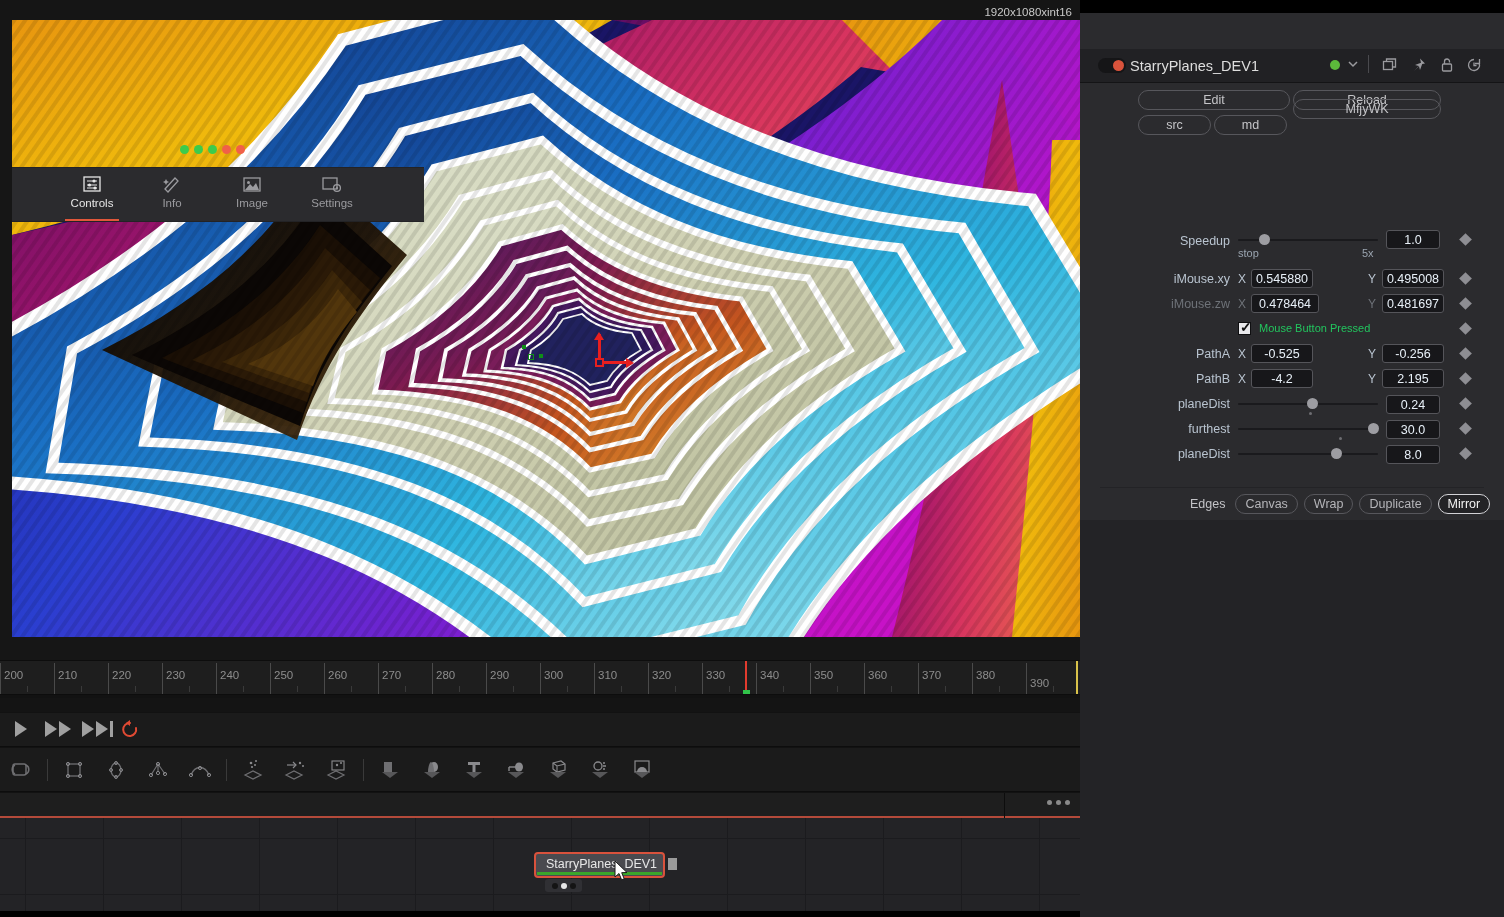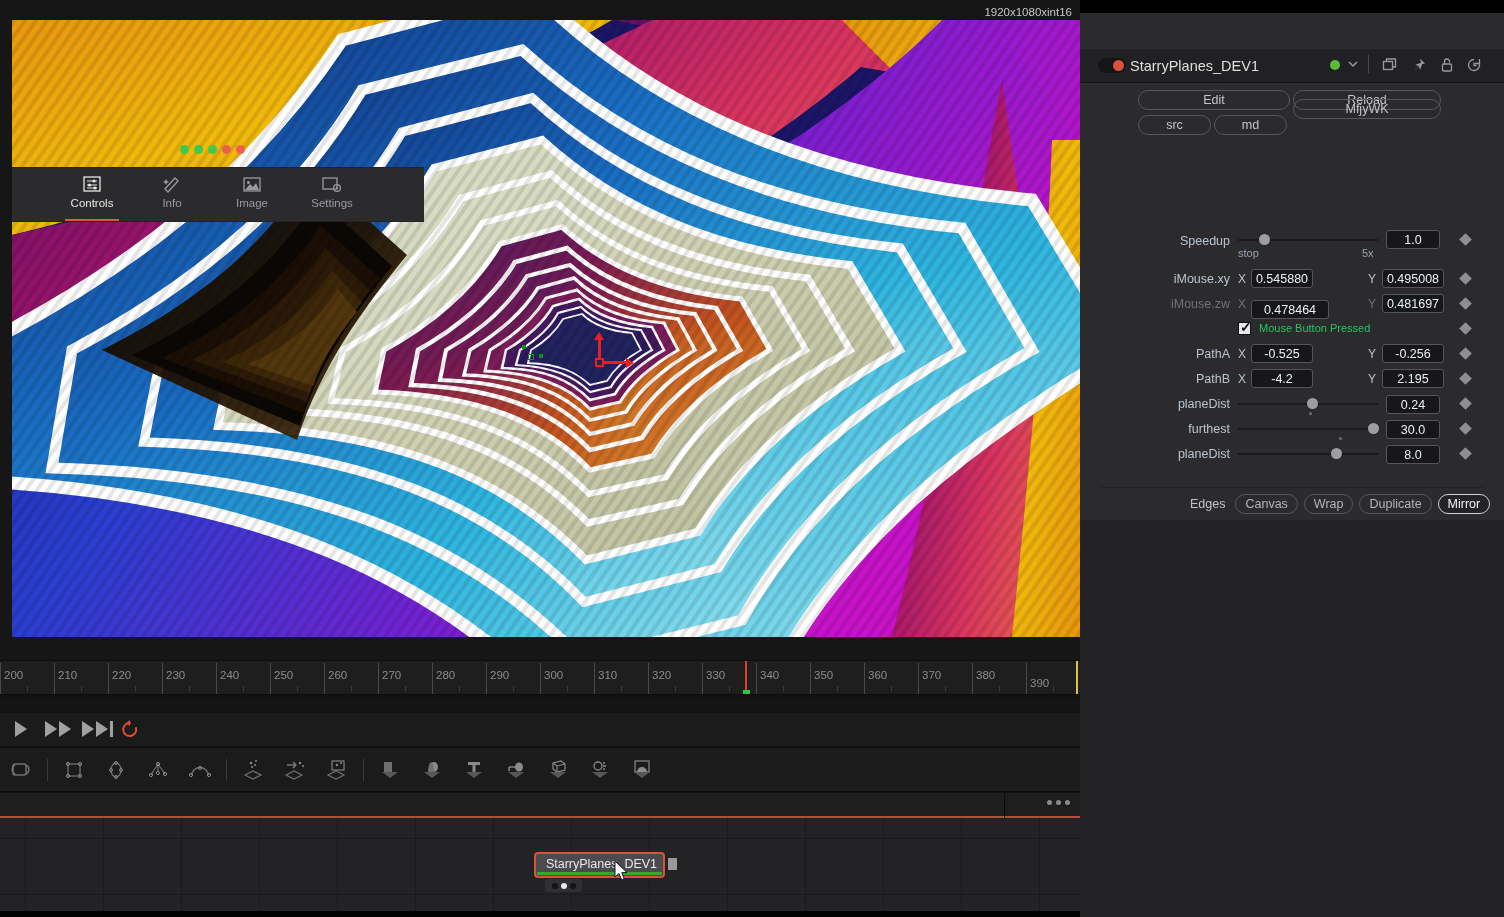--- a/index.html
+++ b/index.html
@@ -636,21 +636,21 @@
 
   <div class="rlabel" style="left:1110px;top:272px;width:120px;">iMouse.xy</div>
   <div class="xlabel" style="left:1238px;top:272px;">X</div>
   <div class="numfield" style="left:1251px;top:269px;width:62px;">0.545880</div>
   <div class="xlabel" style="left:1368px;top:272px;">Y</div>
   <div class="numfield" style="left:1382px;top:269px;width:62px;">0.495008</div>
   <div class="keydia" style="left:1461px;top:274px;"></div>
 
   <div class="rlabel dim" style="left:1110px;top:297px;width:120px;">iMouse.zw</div>
   <div class="xlabel dim" style="left:1238px;top:297px;">X</div>
-  <div class="numfield" style="left:1251px;top:300px;width:78px;">0.478464</div>
+  <div class="numfield" style="left:1251px;top:294px;width:68px;">0.478464</div>
   <div class="xlabel dim" style="left:1368px;top:297px;">Y</div>
   <div class="numfield" style="left:1382px;top:294px;width:62px;">0.481697</div>
   <div class="keydia" style="left:1461px;top:299px;"></div>
 
   <div id="chk"></div>
   <div id="chklabel">Mouse Button Pressed</div>
   <div class="keydia" style="left:1461px;top:324px;"></div>
 
   <div class="rlabel" style="left:1110px;top:347px;width:120px;">PathA</div>
   <div class="xlabel" style="left:1238px;top:347px;">X</div>

